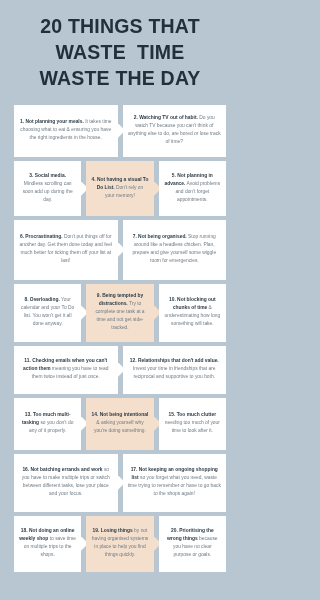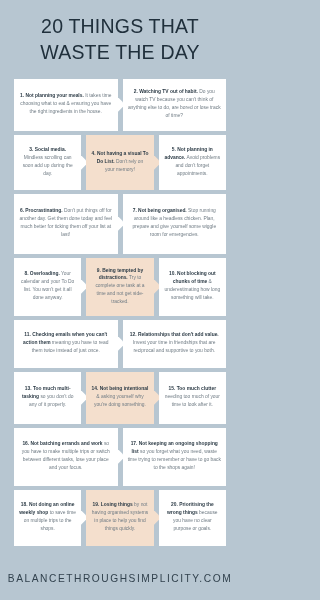--- a/index.html
+++ b/index.html
@@ -10,21 +10,21 @@
     overflow:hidden;
   }
   .page{position:relative;width:240px;height:600px;box-sizing:border-box;}
 
   
   .title{
     padding:14px 8px 0 8px;
     text-align:center;
     color:#20303c;
     font-size:19.5px;
-    font-weight:400;
+    font-weight:700;
     line-height:1.33;
     letter-spacing:0.2px;
   }
   .title-line{display:block;white-space:pre;}
 
   
   .rows{
     margin-top:13px;
     padding:0 14px;
     box-sizing:border-box;
@@ -93,20 +93,21 @@
     letter-spacing:1.55px;
   }
 </style>
 </head>
 <body>
 
 <div class="page">
 
   <div class="title">
     <span class="title-line">20 THINGS THAT</span>
+    <span class="title-line">WASTE  TIME</span>
     <span class="title-line">WASTE THE DAY</span>
   </div>
 
   <div class="rows" id="rows">
       <div class="row" style="height: 52px;">
         <div class="cell w2">
           <p><b>1. Not planning your meals.</b><span> It takes time choosing what to eat &amp; ensuring you have the right ingredients in the house.</span></p>
           <span class="notch white"></span>
         </div>
         <span class="gap"></span>
@@ -199,15 +200,14 @@
           <p><b>19. Losing things</b><span> by not having organised systems in place to help you find things quickly.</span></p>
           <span class="notch peach"></span>
         </div>
         <span class="gap"></span>
         <div class="cell w3">
           <p><b>20. Prioritising the wrong things</b><span> because you have no clear purpose or goals.</span></p>
         </div>
       </div>
     </div>
 
-  <div class="footer">BALANCETHROUGHSIMPLICITY.COM</div>
 
 </div>
 
 </body></html>

